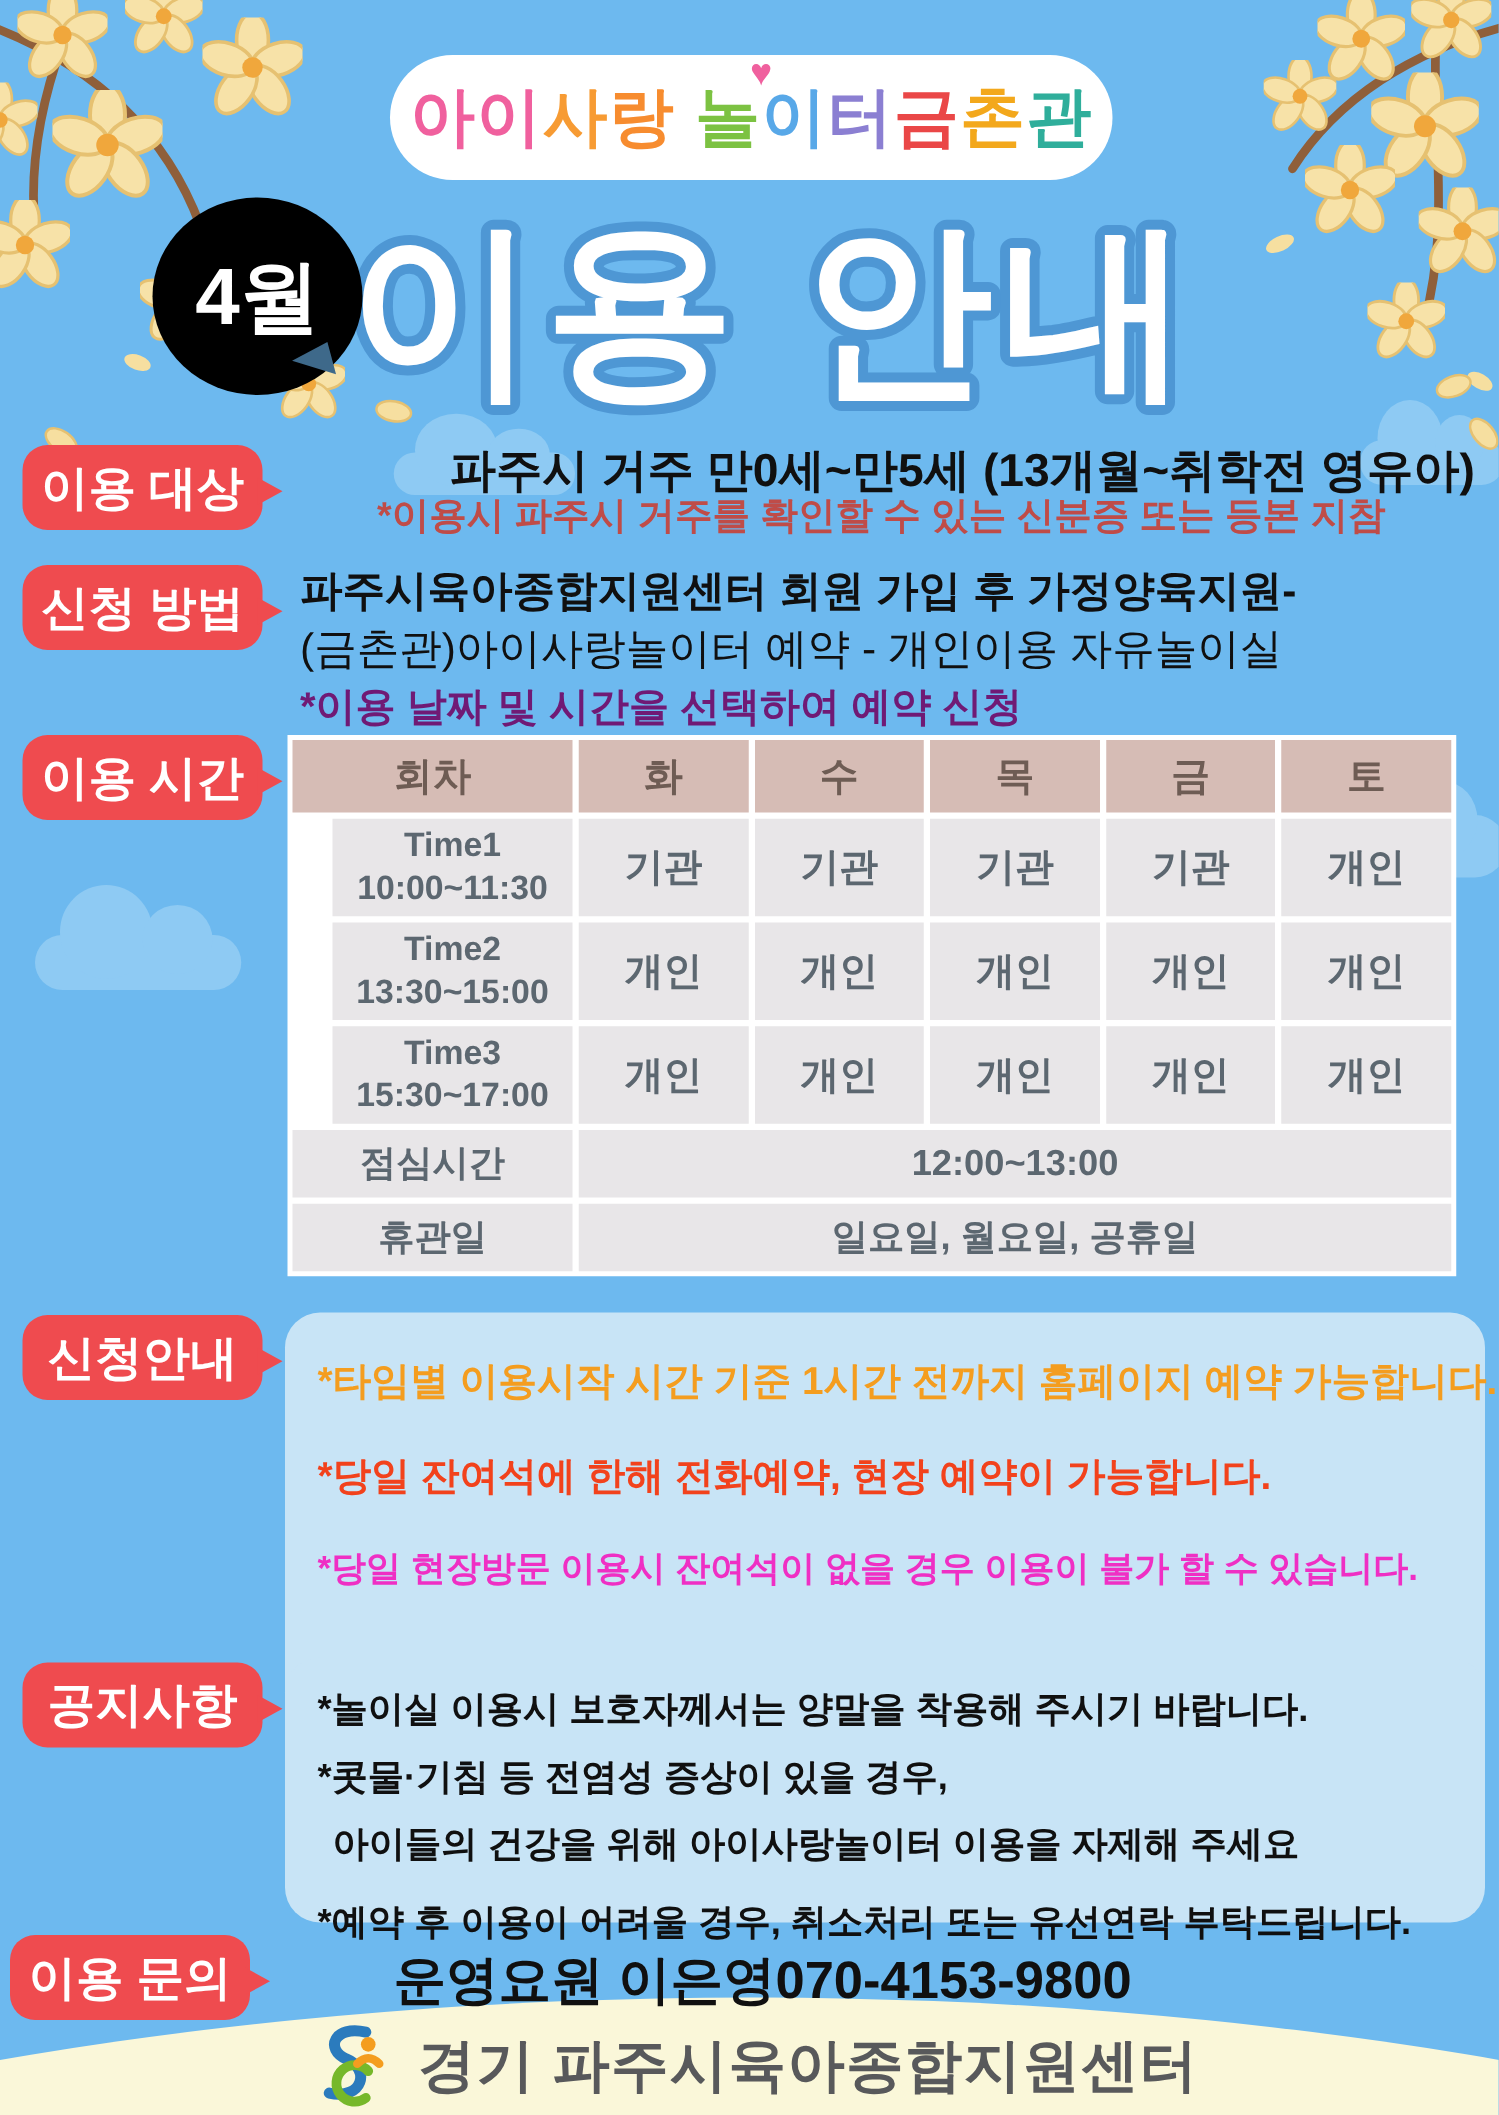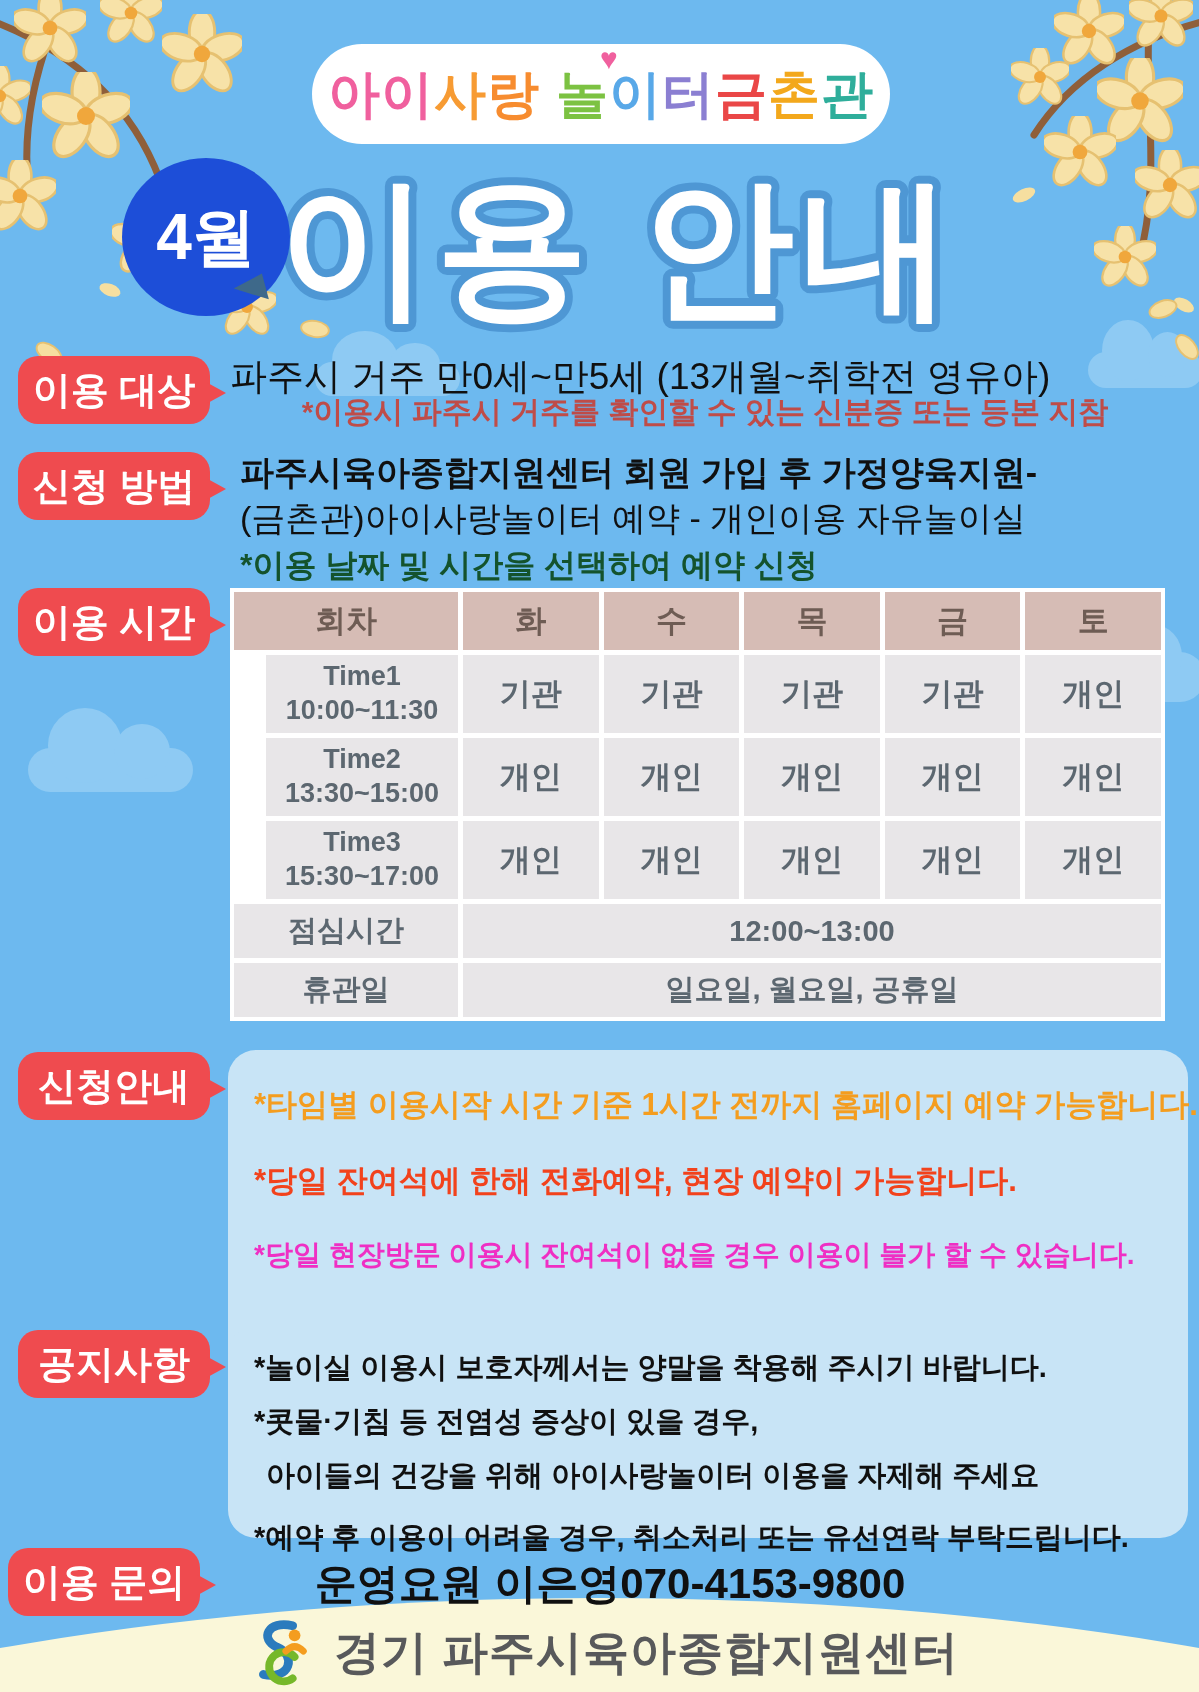--- a/index.html
+++ b/index.html
@@ -23,21 +23,21 @@
   .brand-pill .heart{position:absolute;left:288px;top:-2px;font-size:30px;color:#f0609e;}
   .bch{line-height:1;}
   .bc0,.bc1{color:#f0609e;}
   .bc2{color:#f79b33;} .bc3{color:#f78c2f;}
   .bc4{color:#7cc242;margin-left:16px;}
   .bc5{color:#58a8e8;} .bc6{color:#8b7fd2;}
   .bc7{color:#ea4747;} .bc8{color:#f3a81c;} .bc9{color:#2fae9b;}
   
   .badge{
     position:absolute;left:122px;top:158px;width:168px;height:158px;z-index:4;
-    background:#1d4ed8;border-radius:50%;display:flex;align-items:center;justify-content:center;
+    background:#000000;border-radius:50%;display:flex;align-items:center;justify-content:center;
     color:#fff;font-size:64px;font-weight:bold;
   }
   .badge::after{
     content:'';position:absolute;bottom:-14px;right:14px;width:0;height:0;
     border:26px solid transparent;border-top-color:#3e698a;border-right-width:6px;
     transform:rotate(-28deg);
   }
   
   .title-svg{position:absolute;left:0;top:128px;z-index:3;}
   .title-svg text{
@@ -57,25 +57,25 @@
     border-top:11px solid transparent;border-bottom:11px solid transparent;border-left:20px solid #ef4b4f;
   }
   .tag-target{top:356px;}
   .tag-apply{top:452px;}
   .tag-hours{top:588px;}
   .tag-notice{top:1052px;}
   .tag-info{top:1330px;}
   .tag-contact{top:1548px;left:8px;}
   
   .txt{position:absolute;z-index:3;white-space:nowrap;}
-  .target-line{left:230px;top:352px;width:950px;text-align:left;font-size:37px;font-weight:normal;color:#101010;}
+  .target-line{left:230px;top:352px;width:950px;text-align:right;font-size:37px;font-weight:bold;color:#101010;}
   .target-note{left:230px;top:392px;width:950px;text-align:center;font-size:30px;font-weight:bold;color:#bf4c48;}
   .apply-line1{left:240px;top:450px;font-size:34px;font-weight:bold;color:#101010;}
   .apply-line2{left:240px;top:496px;font-size:34px;font-weight:normal;color:#101010;}
-  .apply-note{left:240px;top:544px;font-size:32px;font-weight:bold;color:#14532d;text-align:center;}
+  .apply-note{left:240px;top:544px;font-size:32px;font-weight:bold;color:#701a75;text-align:center;}
   
   .usage-table{
     position:absolute;left:230px;top:588px;width:935px;z-index:3;
     display:grid;grid-template-columns:224px 1fr 1fr 1fr 1fr 1fr;gap:5px;
     background:#ffffff;padding:4px;box-sizing:border-box;
   }
   .usage-table > div{display:flex;align-items:center;justify-content:center;font-weight:bold;}
   .th{background:#d6bcb5;color:#6e5c54;font-size:31px;height:58px;}
   .td{background:#e8e6e8;color:#5c6770;font-size:31px;height:78px;}
   .td-time{background:#e8e6e8;color:#5c6770;font-size:27px;height:78px;flex-direction:column;line-height:1.25;margin-left:32px;}

